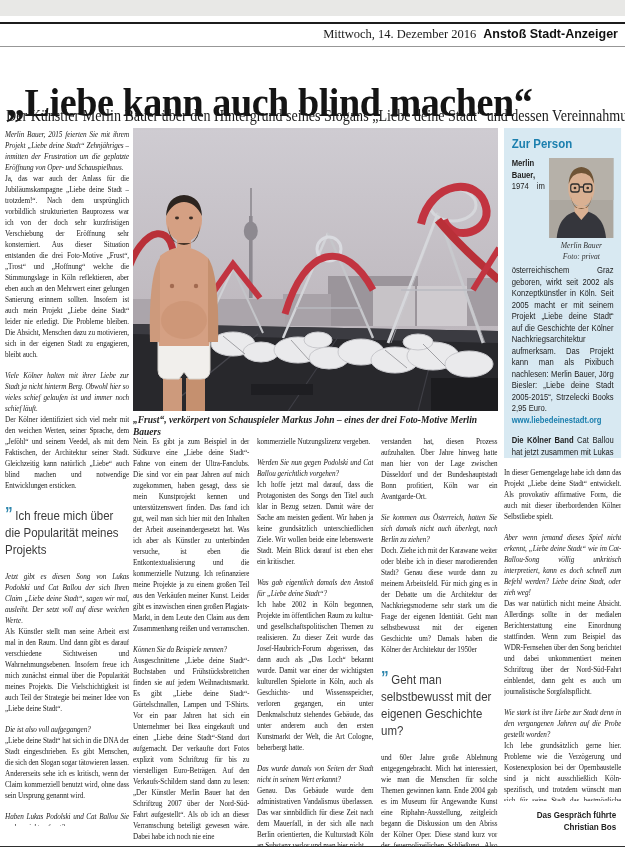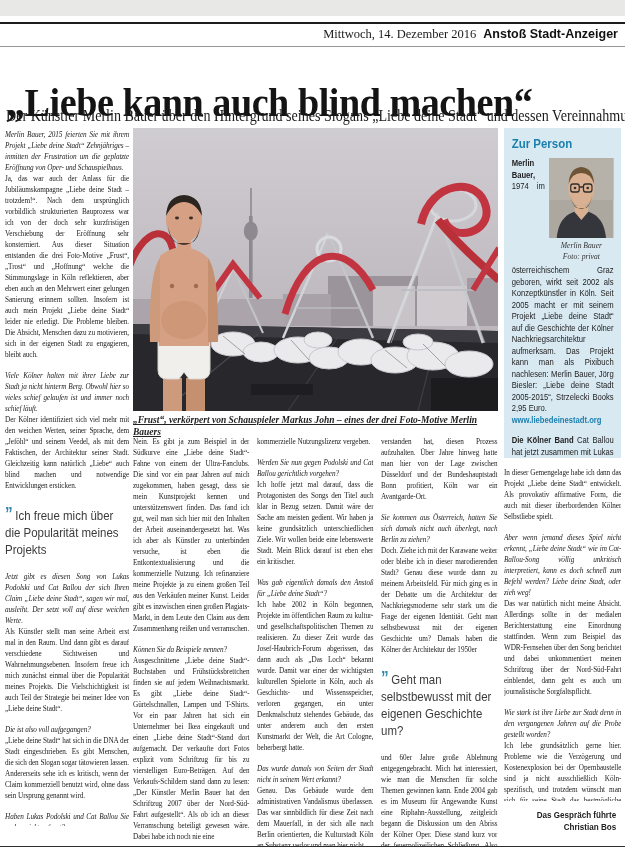--- a/index.html
+++ b/index.html
@@ -22,21 +22,21 @@
        text-align:justify;color:#1d1d1d;overflow:hidden;}
   .col p{margin:0;}
   .col p.q{font-style:italic;margin-top:10px;}
   .col p.first{margin-top:0;}
   .pullquote{margin:15px 0 13px;font:13.5px/17px "Liberation Sans",sans-serif;
              color:#3a3a3a;text-align:left;letter-spacing:0;}
   .pq-icon{color:#2d86ad;font-weight:bold;font-size:18px;line-height:17px;margin-right:3px;}
   .photo{position:absolute;left:133px;top:112px;width:365px;height:283px;overflow:hidden;background:#bdb8bd;}
   .photo svg{display:block;}
   .caption{position:absolute;left:133px;top:398px;width:366px;
-           font:italic 600 9.5px/12px "Liberation Serif",serif;color:#222;text-decoration:underline;}
+           font:italic 600 9.5px/12px "Liberation Serif",serif;color:#222;}
   .col5wrap{position:absolute;left:504px;top:112px;width:138px;height:724px;
             transform:scaleX(0.85);transform-origin:0 0;overflow:hidden;}
   .infobox{background:#d8e9f2;padding:8px 9px 9px;height:313px;overflow:hidden;
            font:9px/11.5px "Liberation Sans",sans-serif;color:#222;text-align:justify;}
   .infobox-title{font:bold 13.5px "Liberation Sans",sans-serif;color:#1b7fae;margin-bottom:7px;text-align:left;}
   .portrait{float:right;width:76px;margin:0 0 3px 5px;}
   .portrait svg{display:block;}
   .portrait-cap{font:italic 9px/11px "Liberation Serif",serif;color:#333;text-align:center;margin-top:2px;}
   .infobox p{margin:0 0 9px;}
   .infobox b{font-weight:bold;}

